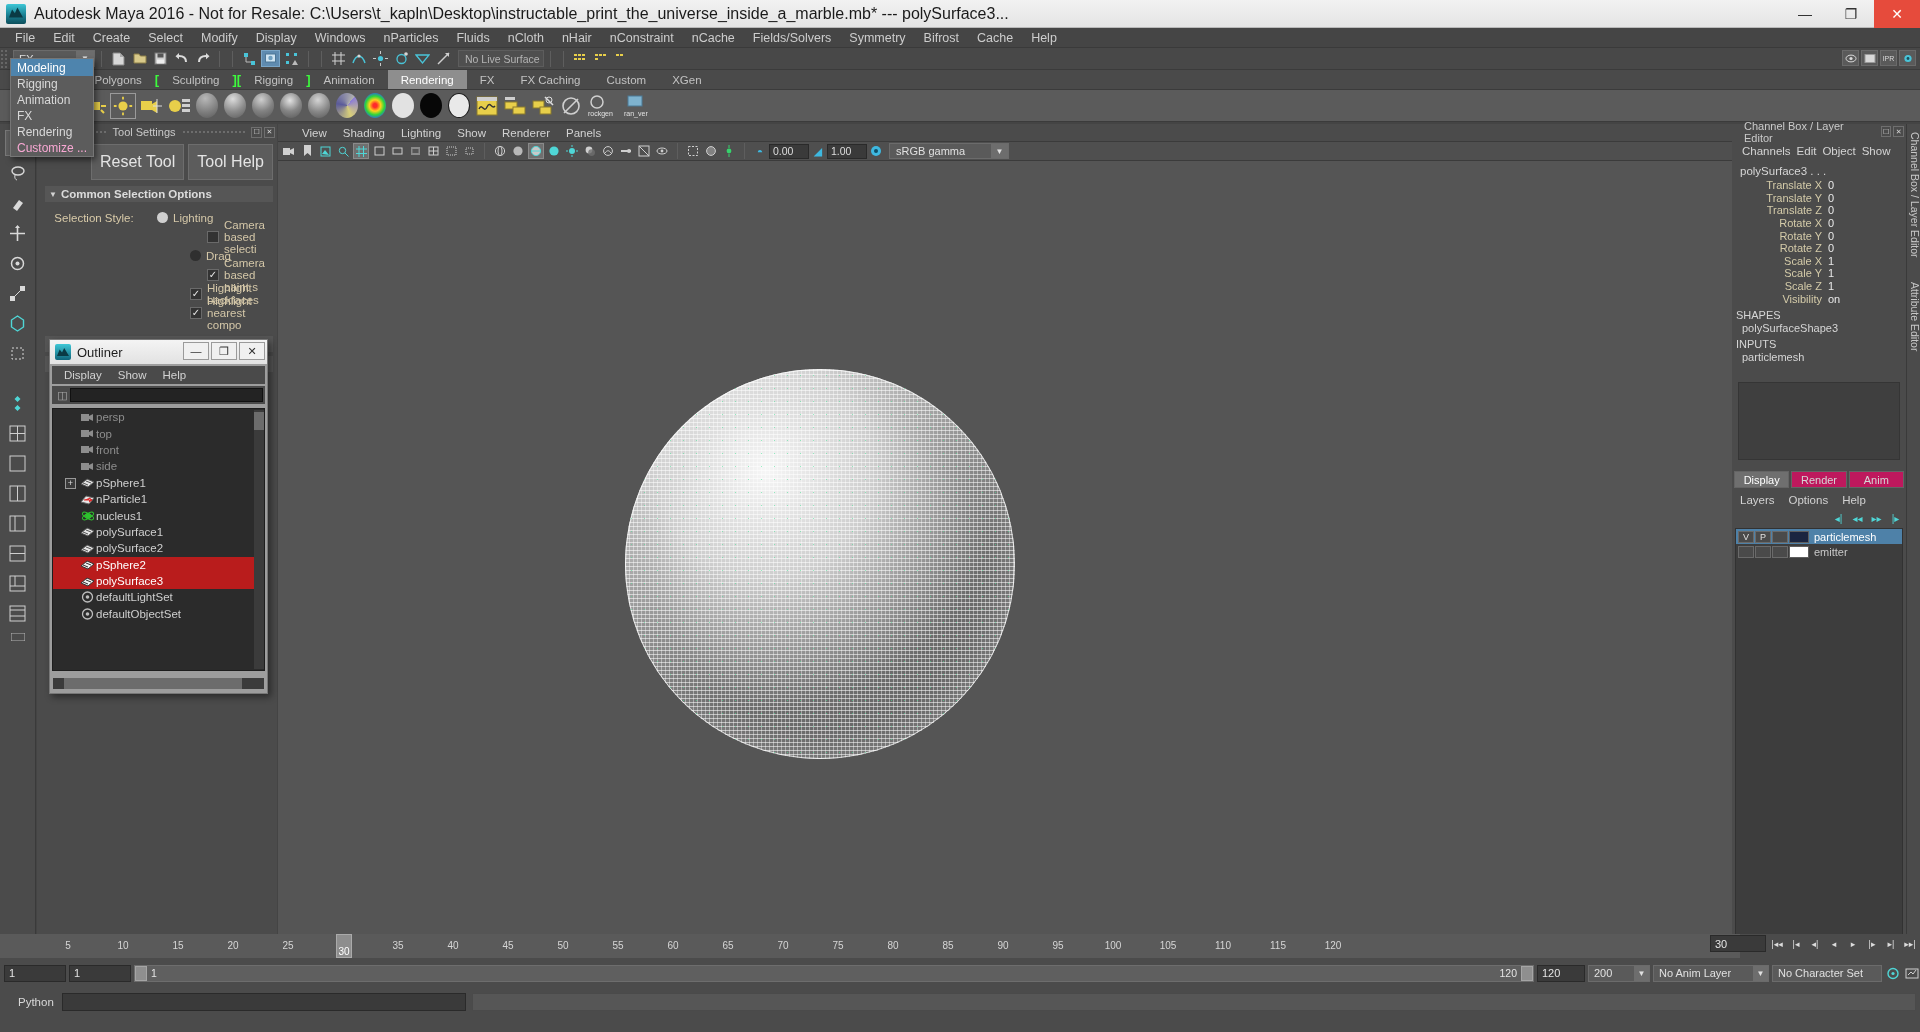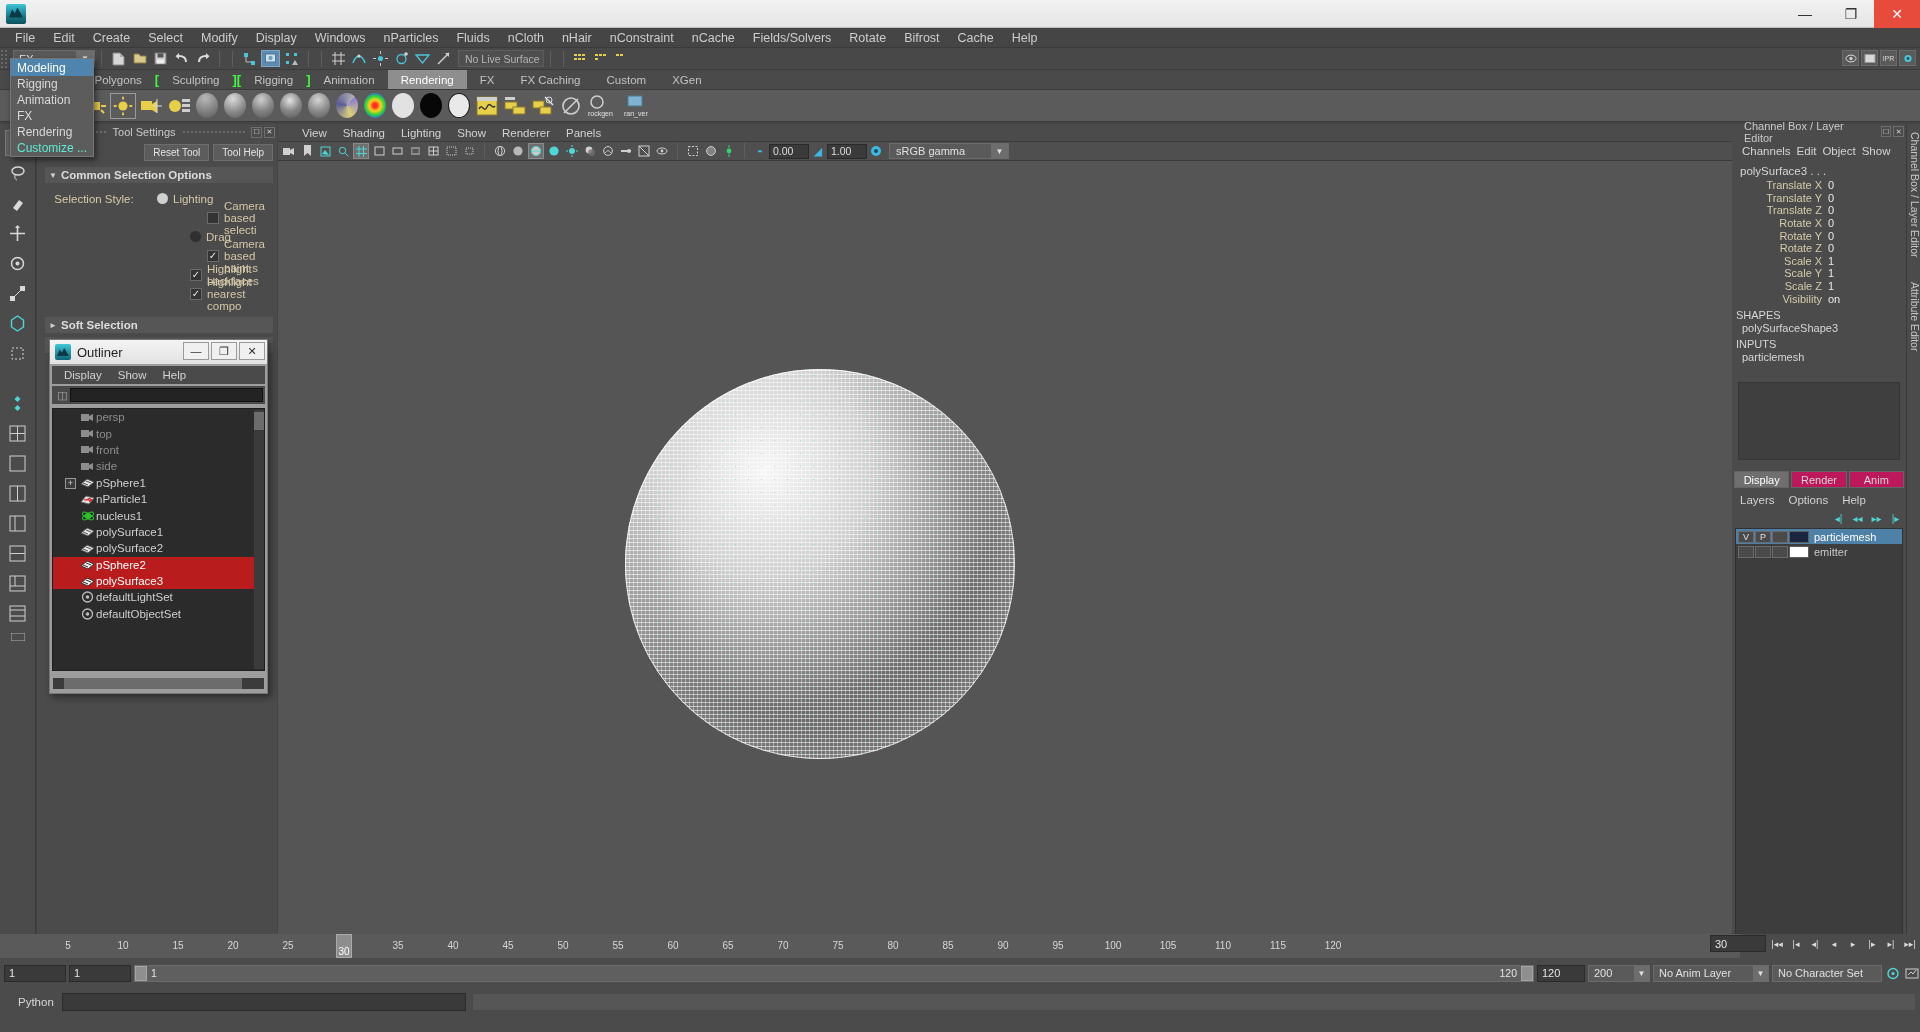--- a/index.html
+++ b/index.html
@@ -76,22 +76,22 @@
   .tc.sel{background:#5f5f5f;border:1px solid #787878;}
   
   .toolsettings{position:absolute;left:37px;top:0;width:240px;bottom:0;background:#4b4b4b;}
   .panelbar{height:16px;background:#4b4b4b;display:flex;align-items:center;justify-content:center;
     font-size:11px;color:#c9c9c9;position:relative;}
   .dots{flex:1;height:4px;background-image:radial-gradient(#6d6d6d 40%,transparent 41%);
     background-size:4px 4px;margin:0 6px;}
   .pbtn{width:11px;height:11px;border:1px solid #6f6f6f;margin-right:2px;font-size:7px;
     display:flex;align-items:center;justify-content:center;color:#d6d6d6;}
   .ts-btnrow{display:flex;justify-content:flex-end;gap:4px;padding:4px 4px 6px 0;}
-  .ts-btn{background:#5c5c5c;border:1px solid #6d6d6d;font-size:10px;color:#e4e4e4;
-    padding:2px 8px;}
+  .ts-btn{background:#5c5c5c;border:1px solid #6d6d6d;font-size:16px;color:#e4e4e4;
+    padding:8px 8px;}
   .sect{height:16px;background:#565656;display:flex;align-items:center;margin:0 4px 4px 8px;
     font-size:11.5px;color:#dcdcdc;font-weight:bold;}
   .tri{width:16px;text-align:center;font-size:8px;color:#d2d2d2;}
   .frow{display:flex;align-items:center;height:15px;font-size:11.5px;color:#d4c7a8;}
   .frow .lab{width:120px;text-align:center;padding-right:6px;color:#d9cba9;}
   .radio{width:11px;height:11px;border-radius:50%;background:#cfcfcf;margin-right:5px;flex:none;}
   .radio.off{background:#2f2f2f;}
   .cbx{width:12px;height:12px;background:#333;border:1px solid #6a6a6a;margin-right:5px;
     flex:none;display:flex;align-items:center;justify-content:center;color:#e8e8e8;font-size:10px;}
   
@@ -226,20 +226,21 @@
   .cmd-lang{width:48px;font-size:11.5px;color:#d8d8d8;padding-left:10px;}
   .cmd-in{width:404px;height:18px;background:#3a3a3a;border:1px solid #2a2a2a;}
   .cmd-out{flex:1;height:18px;background:#565656;border:1px solid #4a4a4a;}
   .statusbar{position:absolute;left:0;right:0;bottom:0;height:18px;background:#4b4b4b;}
 </style>
 </head>
 <body>
 
 <div class="titlebar">
   <div class="maya-logo"></div>
+  <div class="title-text">Autodesk Maya 2016 - Not for Resale: C:\Users\t_kapln\Desktop\instructable_print_the_universe_inside_a_marble.mb*   ---   polySurface3...</div>
   <div class="win-btns">
     <div class="win-btn">—</div>
     <div class="win-btn">❐</div>
     <div class="win-btn close">✕</div>
   </div>
 </div>
 
 <div class="menubar">
   <span>File</span>
   <span>Edit</span>
@@ -248,21 +249,21 @@
   <span>Modify</span>
   <span>Display</span>
   <span>Windows</span>
   <span>nParticles</span>
   <span>Fluids</span>
   <span>nCloth</span>
   <span>nHair</span>
   <span>nConstraint</span>
   <span>nCache</span>
   <span>Fields/Solvers</span>
-  <span>Rotate</span>
+  <span>Symmetry</span>
   <span>Bifrost</span>
   <span>Cache</span>
   <span>Help</span>
 </div>
 
 <div class="toolbar">
   <div class="grip"></div>
   <div class="menuset">
     <span>FX</span>
     <div class="arr">▼</div>
@@ -1221,14 +1222,14 @@
 </div>
 <div class="statusbar"></div>
 
 <div style="position:absolute;left:10px;top:58px;width:84px;background:#5c5c5c;
             border:1px solid #767676;box-shadow:2px 3px 6px rgba(0,0,0,.5);z-index:50;">
   <div style="height:17px;background:#4e84ad;color:#fff;font-size:12px;display:flex;align-items:center;padding-left:6px;">Modeling</div>
   <div style="height:16px;color:#d8d8d8;font-size:12px;display:flex;align-items:center;padding-left:6px;">Rigging</div>
   <div style="height:16px;color:#d8d8d8;font-size:12px;display:flex;align-items:center;padding-left:6px;">Animation</div>
   <div style="height:16px;color:#d8d8d8;font-size:12px;display:flex;align-items:center;padding-left:6px;">FX</div>
   <div style="height:16px;color:#d8d8d8;font-size:12px;display:flex;align-items:center;padding-left:6px;">Rendering</div>
-  <div style="height:16px;color:#5eead4;font-size:12px;display:flex;align-items:center;padding-left:6px;">Customize ...</div>
+  <div style="height:16px;color:#f9a8d4;font-size:12px;display:flex;align-items:center;padding-left:6px;">Customize ...</div>
 </div>
 
 </body></html>

